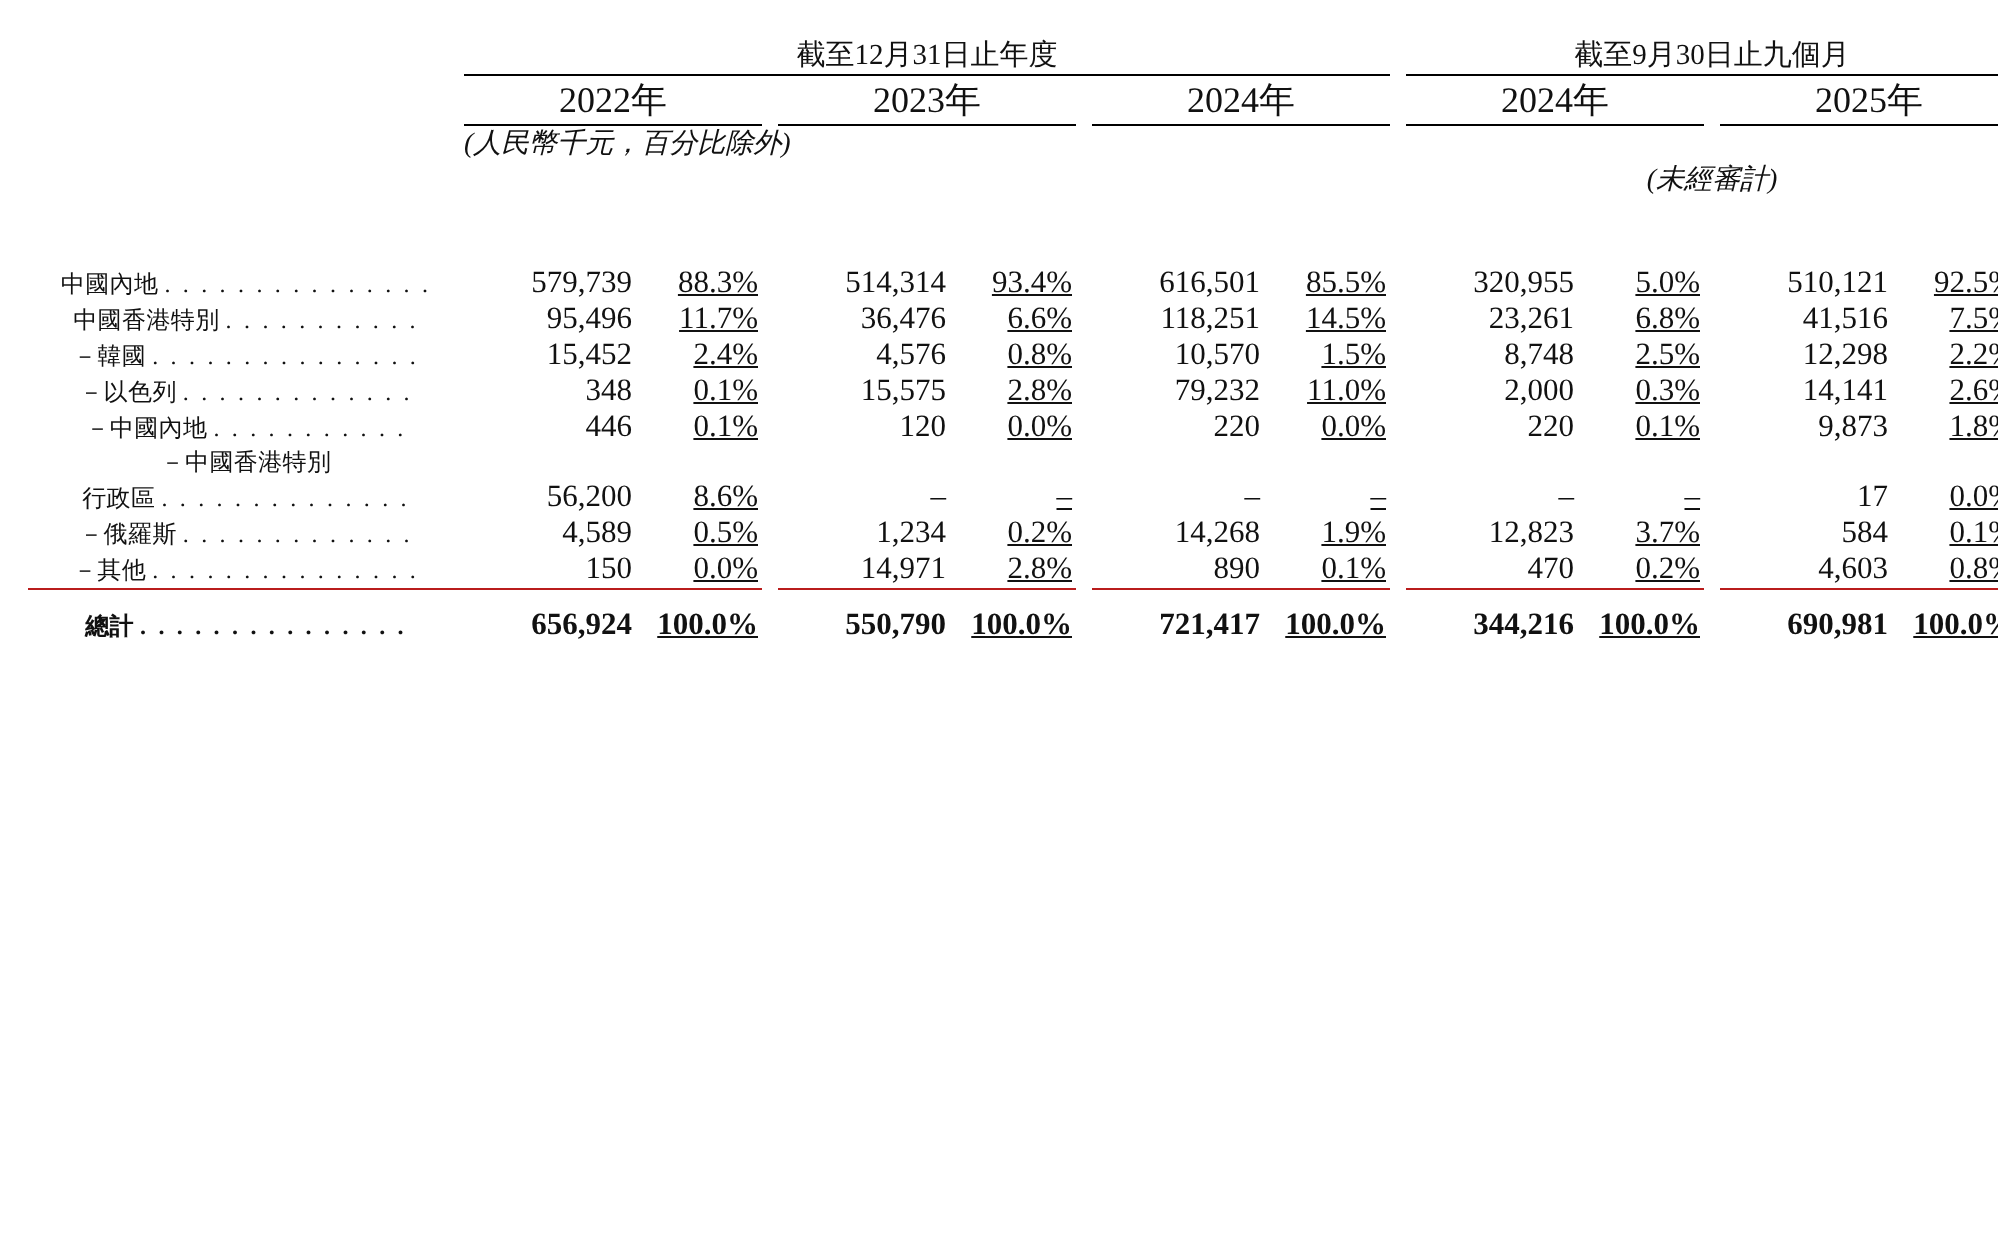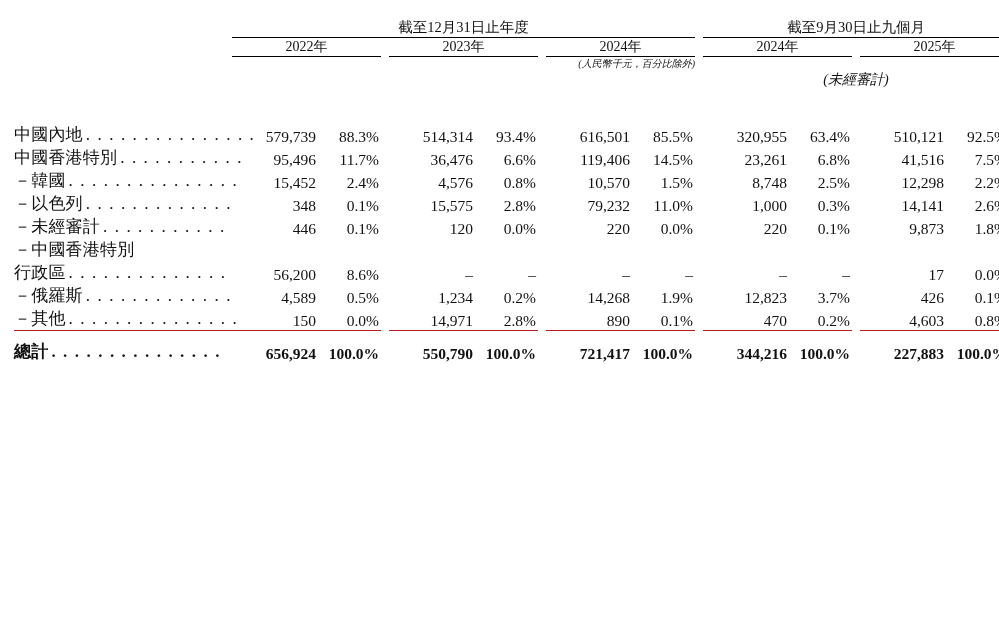--- a/index.html
+++ b/index.html
@@ -40,55 +40,55 @@
 
   .grp-head {
     text-align: center;
     font-size: 14.5px;
     padding-bottom: 3px;
     border-bottom: 1px solid #000;
     white-space: nowrap;
   }
   .yr-head {
     text-align: center;
-    font-size: 14px;
+    font-size: 18px;
     padding: 8px 0 4px 0;
     border-bottom: 1px solid #000;
     white-space: nowrap;
   }
   .unit-note {
-    text-align: right;
+    text-align: left;
     font-style: italic;
-    font-size: 10px;
+    font-size: 14px;
     padding-top: 9px;
     white-space: nowrap;
   }
   .audit-note {
     text-align: center;
     font-style: italic;
     font-size: 14px;
     padding-top: 9px;
     white-space: nowrap;
   }
   .blank-band td { height: 34px; }
 
   td.label {
-    text-align: left;
-    font-size: 17px;
+    text-align: center;
+    font-size: 12px;
     white-space: nowrap;
     padding: 7px 0 7px 0;
     letter-spacing: 0.2px;
   }
   td.num {
     text-align: right;
     font-size: 15.5px;
     white-space: nowrap;
     padding: 7px 0 7px 0;
   }
-  td.num.pct { padding-right: 2px; }
+  td.num.pct { padding-right: 2px; text-decoration: underline; }
   td.num.val { padding-right: 2px; text-align: right; }
 
   tr.total td {
     font-weight: bold;
     padding-top: 9px;
   }
   tr.total td.label, tr.total td.num {
     border-top: 1px solid #b91c1c;
   }
 
@@ -163,35 +163,35 @@
       <td class="num val">579,739</td>
       <td class="num pct">88.3%</td>
       <td></td>
       <td class="num val">514,314</td>
       <td class="num pct">93.4%</td>
       <td></td>
       <td class="num val">616,501</td>
       <td class="num pct">85.5%</td>
       <td></td>
       <td class="num val">320,955</td>
-      <td class="num pct">63.4%</td>
+      <td class="num pct">5.0%</td>
       <td></td>
       <td class="num val">510,121</td>
       <td class="num pct">92.5%</td>
     </tr>
 
     <tr>
       <td class="label"><span>中國香港特別</span><span class="dotleader">. . . . . . . . . . .</span></td>
       <td class="num val">95,496</td>
       <td class="num pct">11.7%</td>
       <td></td>
       <td class="num val">36,476</td>
       <td class="num pct">6.6%</td>
       <td></td>
-      <td class="num val">119,406</td>
+      <td class="num val">118,251</td>
       <td class="num pct">14.5%</td>
       <td></td>
       <td class="num val">23,261</td>
       <td class="num pct">6.8%</td>
       <td></td>
       <td class="num val">41,516</td>
       <td class="num pct">7.5%</td>
     </tr>
 
     <tr>
@@ -216,29 +216,29 @@
       <td class="label"><span>－以色列</span><span class="dotleader">. . . . . . . . . . . . .</span></td>
       <td class="num val">348</td>
       <td class="num pct">0.1%</td>
       <td></td>
       <td class="num val">15,575</td>
       <td class="num pct">2.8%</td>
       <td></td>
       <td class="num val">79,232</td>
       <td class="num pct">11.0%</td>
       <td></td>
-      <td class="num val">1,000</td>
+      <td class="num val">2,000</td>
       <td class="num pct">0.3%</td>
       <td></td>
       <td class="num val">14,141</td>
       <td class="num pct">2.6%</td>
     </tr>
 
     <tr>
-      <td class="label"><span>－未經審計</span><span class="dotleader">. . . . . . . . . . .</span></td>
+      <td class="label"><span>－中國內地</span><span class="dotleader">. . . . . . . . . . .</span></td>
       <td class="num val">446</td>
       <td class="num pct">0.1%</td>
       <td></td>
       <td class="num val">120</td>
       <td class="num pct">0.0%</td>
       <td></td>
       <td class="num val">220</td>
       <td class="num pct">0.0%</td>
       <td></td>
       <td class="num val">220</td>
@@ -291,21 +291,21 @@
       <td></td>
       <td class="num val">1,234</td>
       <td class="num pct">0.2%</td>
       <td></td>
       <td class="num val">14,268</td>
       <td class="num pct">1.9%</td>
       <td></td>
       <td class="num val">12,823</td>
       <td class="num pct">3.7%</td>
       <td></td>
-      <td class="num val">426</td>
+      <td class="num val">584</td>
       <td class="num pct">0.1%</td>
     </tr>
 
     <tr>
       <td class="label"><span>－其他</span><span class="dotleader">. . . . . . . . . . . . . . .</span></td>
       <td class="num val">150</td>
       <td class="num pct">0.0%</td>
       <td></td>
       <td class="num val">14,971</td>
       <td class="num pct">2.8%</td>
@@ -327,18 +327,18 @@
       <td></td>
       <td class="num val">550,790</td>
       <td class="num pct">100.0%</td>
       <td></td>
       <td class="num val">721,417</td>
       <td class="num pct">100.0%</td>
       <td></td>
       <td class="num val">344,216</td>
       <td class="num pct">100.0%</td>
       <td></td>
-      <td class="num val">227,883</td>
+      <td class="num val">690,981</td>
       <td class="num pct">100.0%</td>
     </tr>
   </tbody>
     </table>
 </div>
 
 </body></html>

